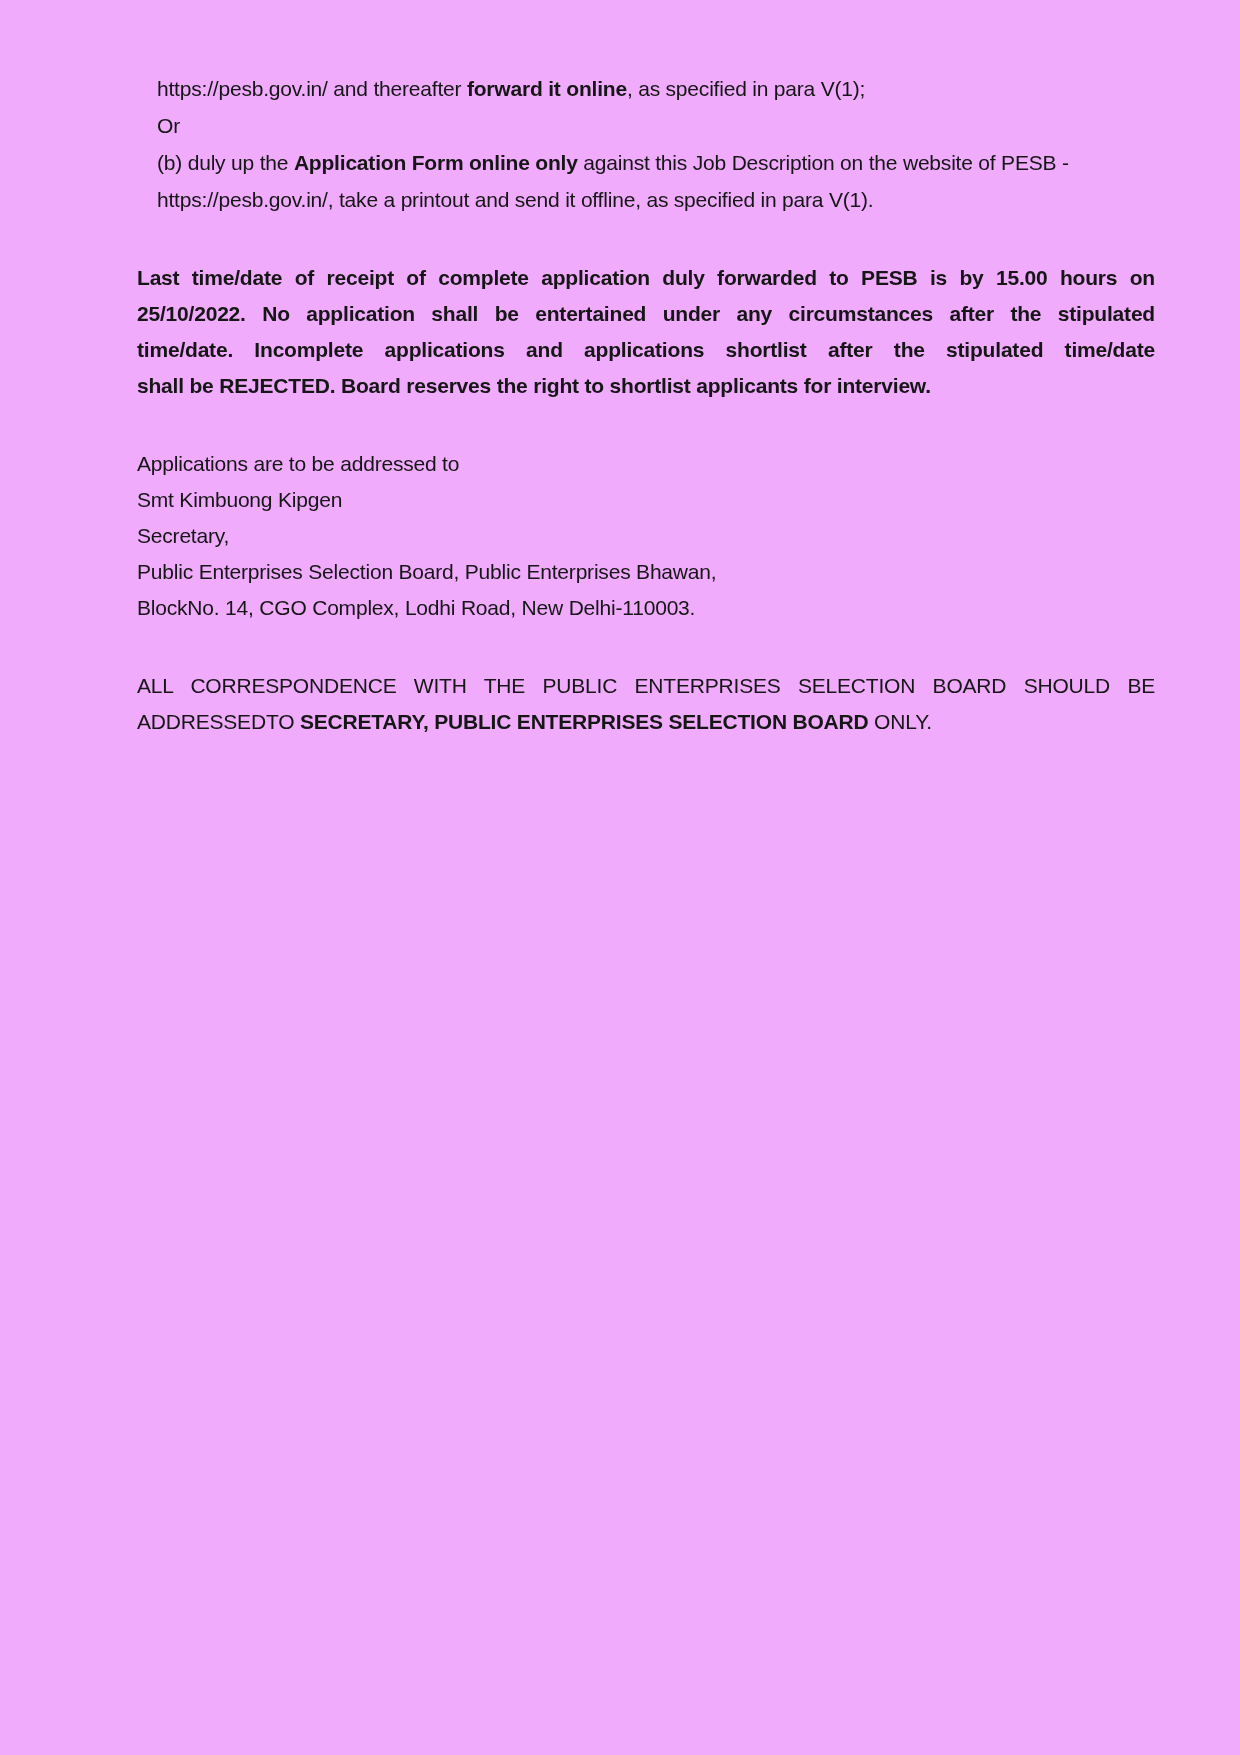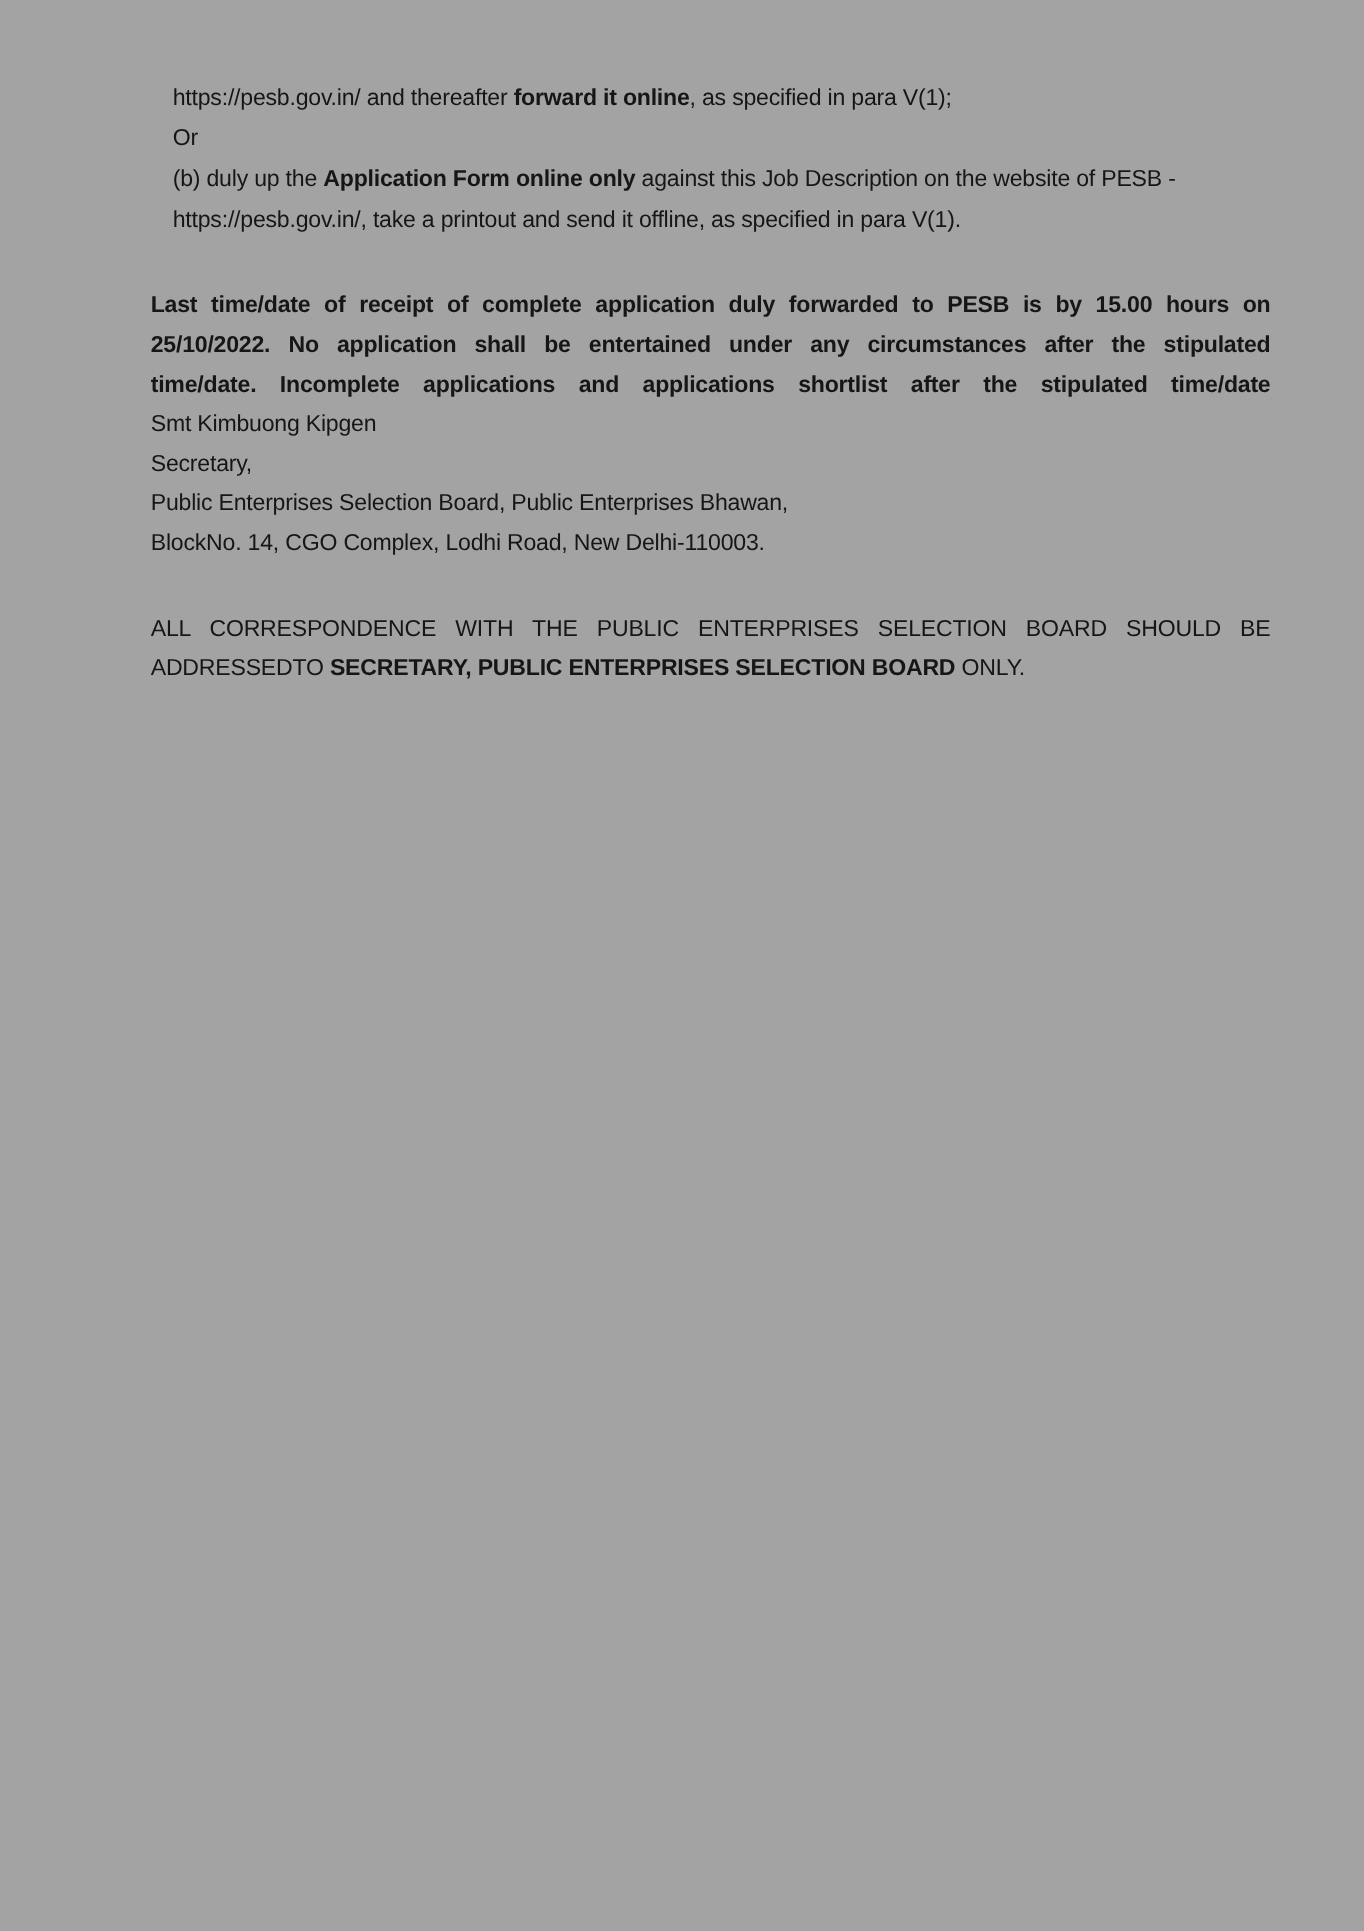--- a/index.html
+++ b/index.html
@@ -11,21 +11,21 @@
     width: 1240px;
     height: 1755px;
     font-family: "Liberation Sans", "DejaVu Sans", sans-serif;
     color: #161616;
   }
   .page {
     box-sizing: border-box;
     width: 1240px;
     height: 1755px;
     padding: 70px 85px 0 137px;
-    background: #a3a3a3;
+    background: #f0abfc;
     overflow: hidden;
   }
   .para {
     font-size: 21px;
     line-height: 36px;
     letter-spacing: -0.2px;
   }
   .para.intro {
     margin-left: 20px;
     line-height: 37px;
@@ -65,22 +65,26 @@
       <div class="tline"><span class="seg">https://pesb.gov.in/ and thereafter </span><span class="seg b">forward it online</span><span class="seg">, as specified in para V(1);</span></div>
       <div class="tline"><span class="seg">Or</span></div>
       <div class="tline"><span class="seg">(b) duly up the </span><span class="seg b">Application Form online only</span><span class="seg"> against this Job Description on the website of PESB -</span></div>
       <div class="tline"><span class="seg">https://pesb.gov.in/, take a printout and send it offline, as specified in para V(1).</span></div>
     </div>
 
   <div class="para deadline">
       <div class="tline just"><span class="seg">Last time/date of receipt of complete application duly forwarded to PESB is </span><span class="seg u">by 15.00 hours on</span></div>
       <div class="tline just"><span class="seg u">25/10/2022</span><span class="seg">. No application shall be entertained under any circumstances after the stipulated</span></div>
       <div class="tline just"><span class="seg">time/date. Incomplete applications and applications shortlist after the stipulated time/date</span></div>
+      <div class="tline"><span class="seg">shall be REJECTED. Board reserves the right to shortlist applicants for interview.</span></div>
     </div>
 
+  <div class="para addressed">
+      <div class="tline"><span class="seg">Applications are to be addressed to</span></div>
+    </div>
 
   <div class="para address">
       <div class="tline"><span class="seg">Smt Kimbuong Kipgen</span></div>
       <div class="tline"><span class="seg">Secretary,</span></div>
       <div class="tline"><span class="seg">Public Enterprises Selection Board, Public Enterprises Bhawan,</span></div>
       <div class="tline"><span class="seg">BlockNo. 14, CGO Complex, Lodhi Road, New Delhi-110003.</span></div>
     </div>
 
   <div class="para notice">
       <div class="tline just"><span class="seg">ALL CORRESPONDENCE WITH THE PUBLIC ENTERPRISES SELECTION BOARD SHOULD BE</span></div>

